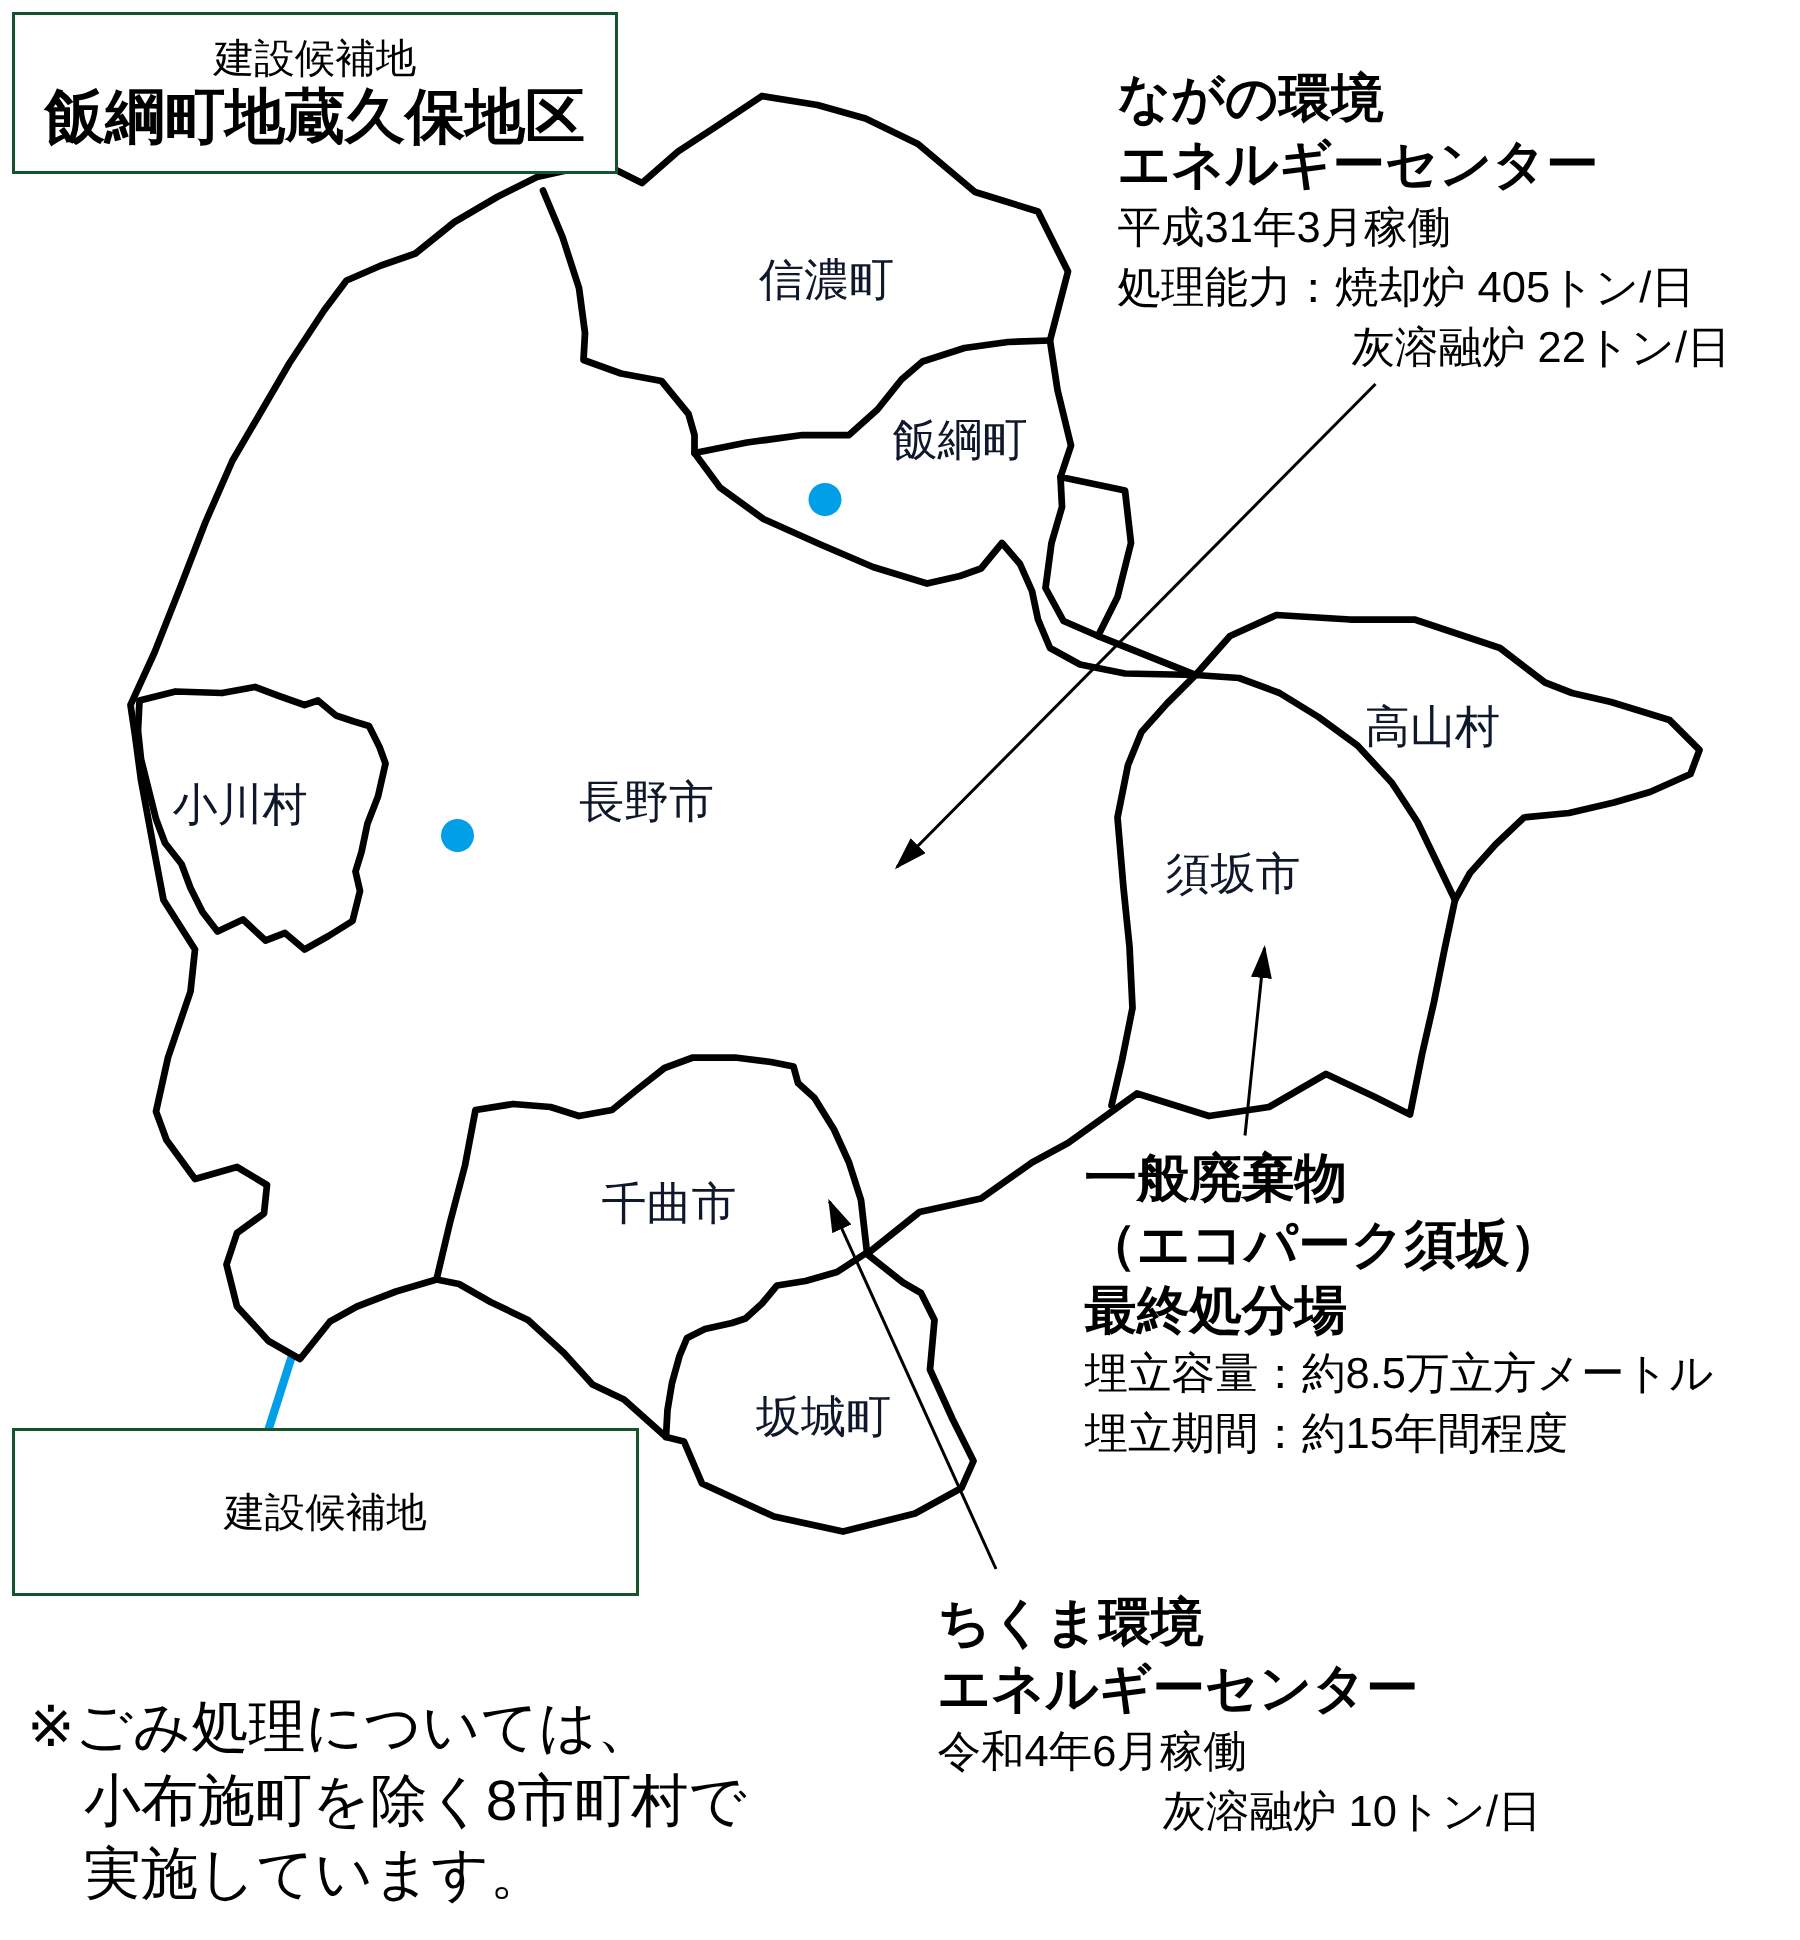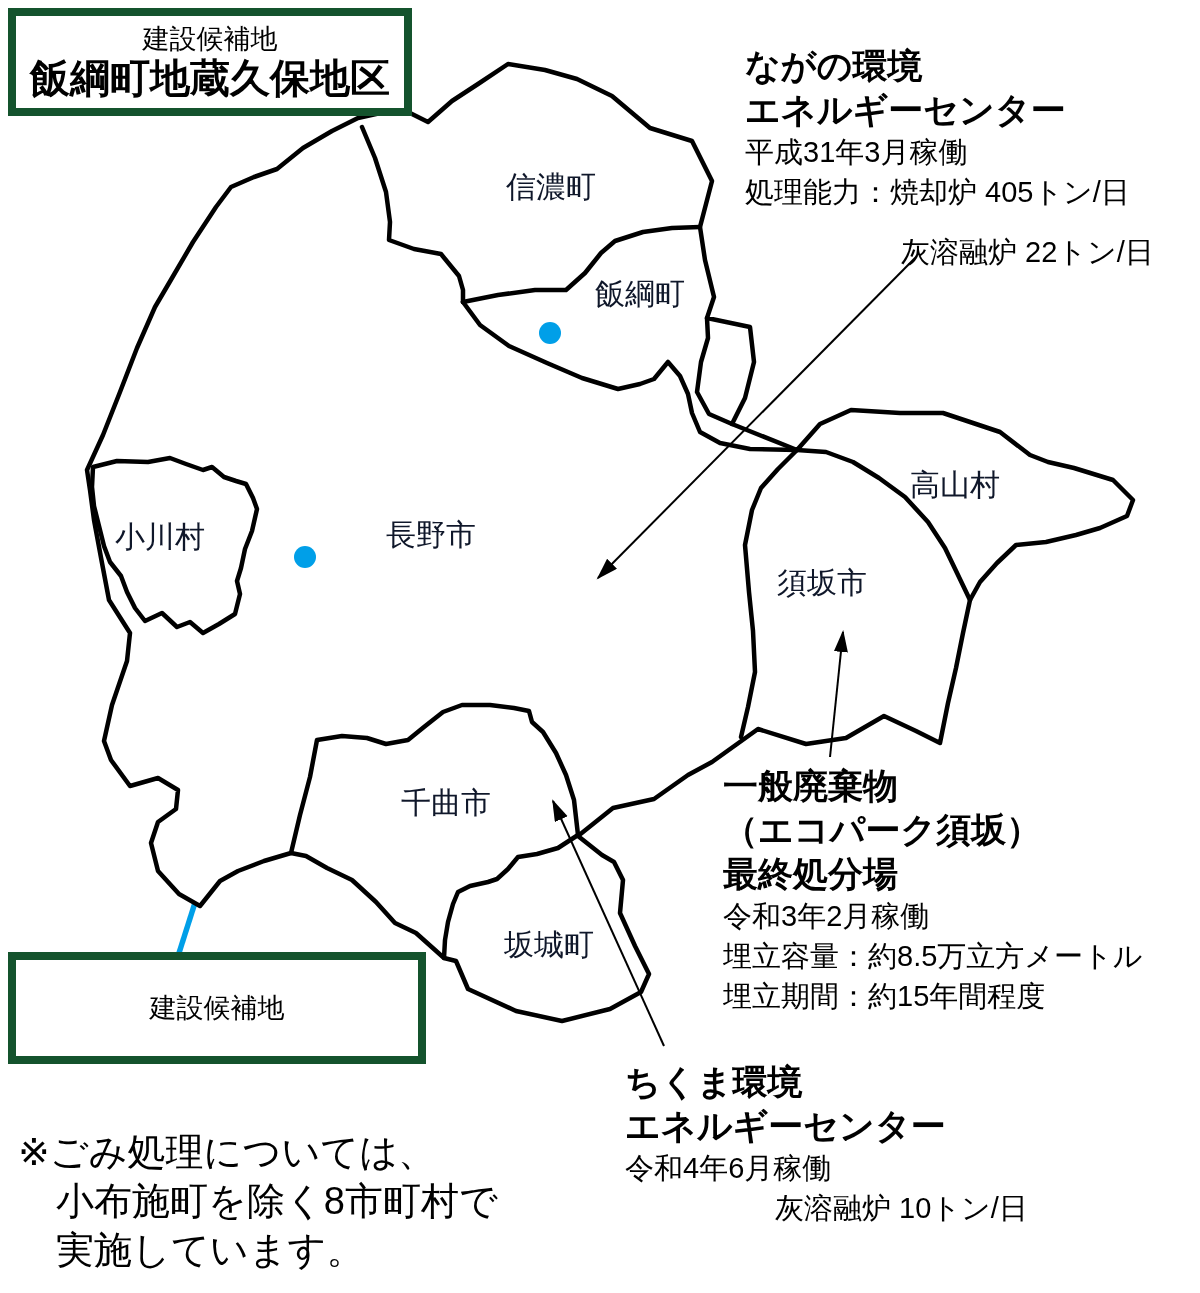--- a/index.html
+++ b/index.html
@@ -6,30 +6,30 @@
   #stage{
     position:relative;width:1200px;height:1293px;background:#ffffff;overflow:hidden;
     font-family:"Liberation Sans","DejaVu Sans",sans-serif;color:#000;
   }
   #map-svg{position:absolute;left:0;top:0;width:1200px;height:1293px;}
   .map-label{
     position:absolute;transform:translate(-50%,-50%);
     font-size:30px;font-weight:400;white-space:nowrap;color:#0f172a;
   }
   .callout{
-    position:absolute;background:#fff;border:8px solid #14532d;
+    position:absolute;background:#fff;border:2px solid #14532d;
     box-sizing:border-box;display:flex;flex-direction:column;
     align-items:center;justify-content:center;text-align:center;
   }
   .callout .tag{font-size:27px;line-height:32px;font-weight:400;}
   .callout .site-name{font-size:40px;line-height:46px;font-weight:700;white-space:nowrap;}
   .facility{position:absolute;white-space:nowrap;}
   .facility .t{font-size:35px;line-height:44px;font-weight:700;}
   .facility .d{font-size:29px;line-height:40px;font-weight:400;}
-  .facility .d.ind-nagano{padding-left:156px;margin-top:20px;}
+  .facility .d.ind-nagano{padding-left:156px;}
   .facility .d.ind-chikuma{padding-left:150px;}
   .footnote{position:absolute;font-size:38px;line-height:49px;font-weight:400;white-space:nowrap;}
   .footnote .cont{padding-left:38px;}
 </style>
 </head>
 <body>
 
 <div id="stage">
 
   <svg id="map-svg" viewBox="0 0 1200 1293">
@@ -138,21 +138,20 @@
     <div class="t">エネルギーセンター</div>
     <div class="d">平成31年3月稼働</div>
     <div class="d">処理能力：焼却炉 405トン/日</div>
     <div class="d ind-nagano">灰溶融炉 22トン/日</div>
   </div>
 
   <div class="facility" style="left:723px;top:764px;">
     <div class="t">一般廃棄物</div>
     <div class="t">（エコパーク須坂）</div>
     <div class="t">最終処分場</div>
-    <div class="d">令和3年2月稼働</div>
     <div class="d">埋立容量：約8.5万立方メートル</div>
     <div class="d">埋立期間：約15年間程度</div>
   </div>
 
   <div class="facility" style="left:625px;top:1060px;">
     <div class="t">ちくま環境</div>
     <div class="t">エネルギーセンター</div>
     <div class="d">令和4年6月稼働</div>
     <div class="d ind-chikuma">灰溶融炉 10トン/日</div>
   </div>

